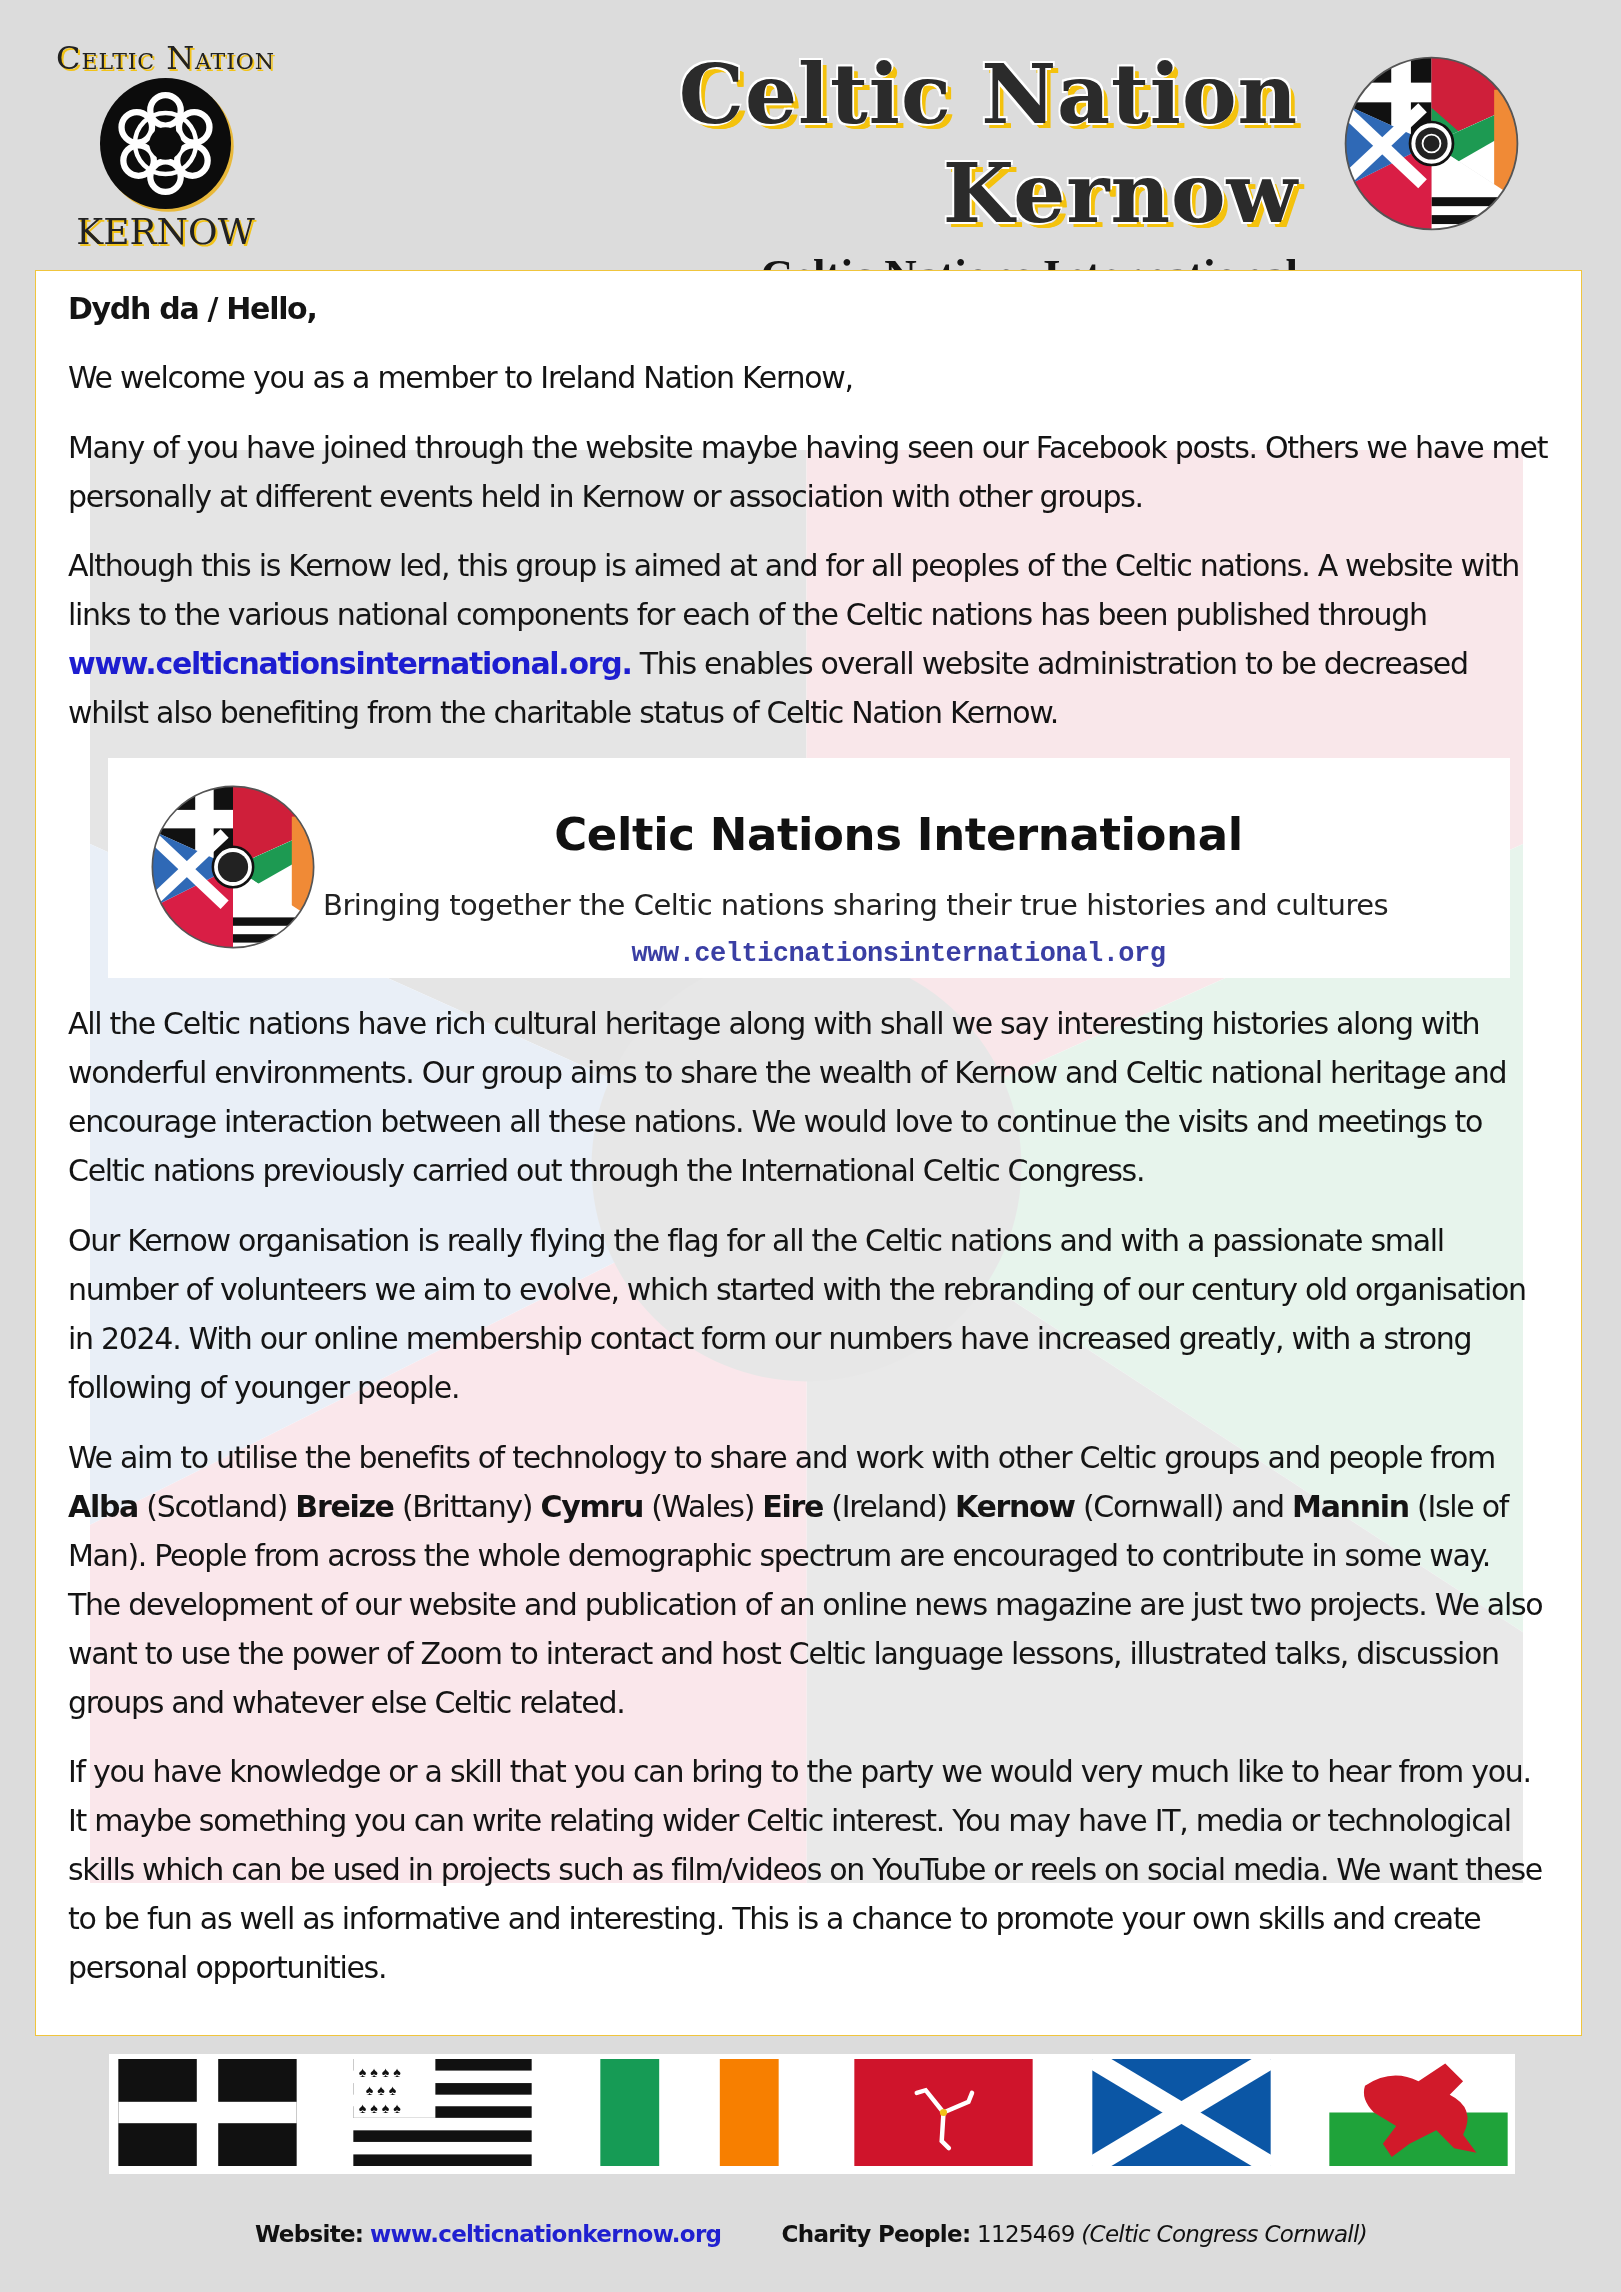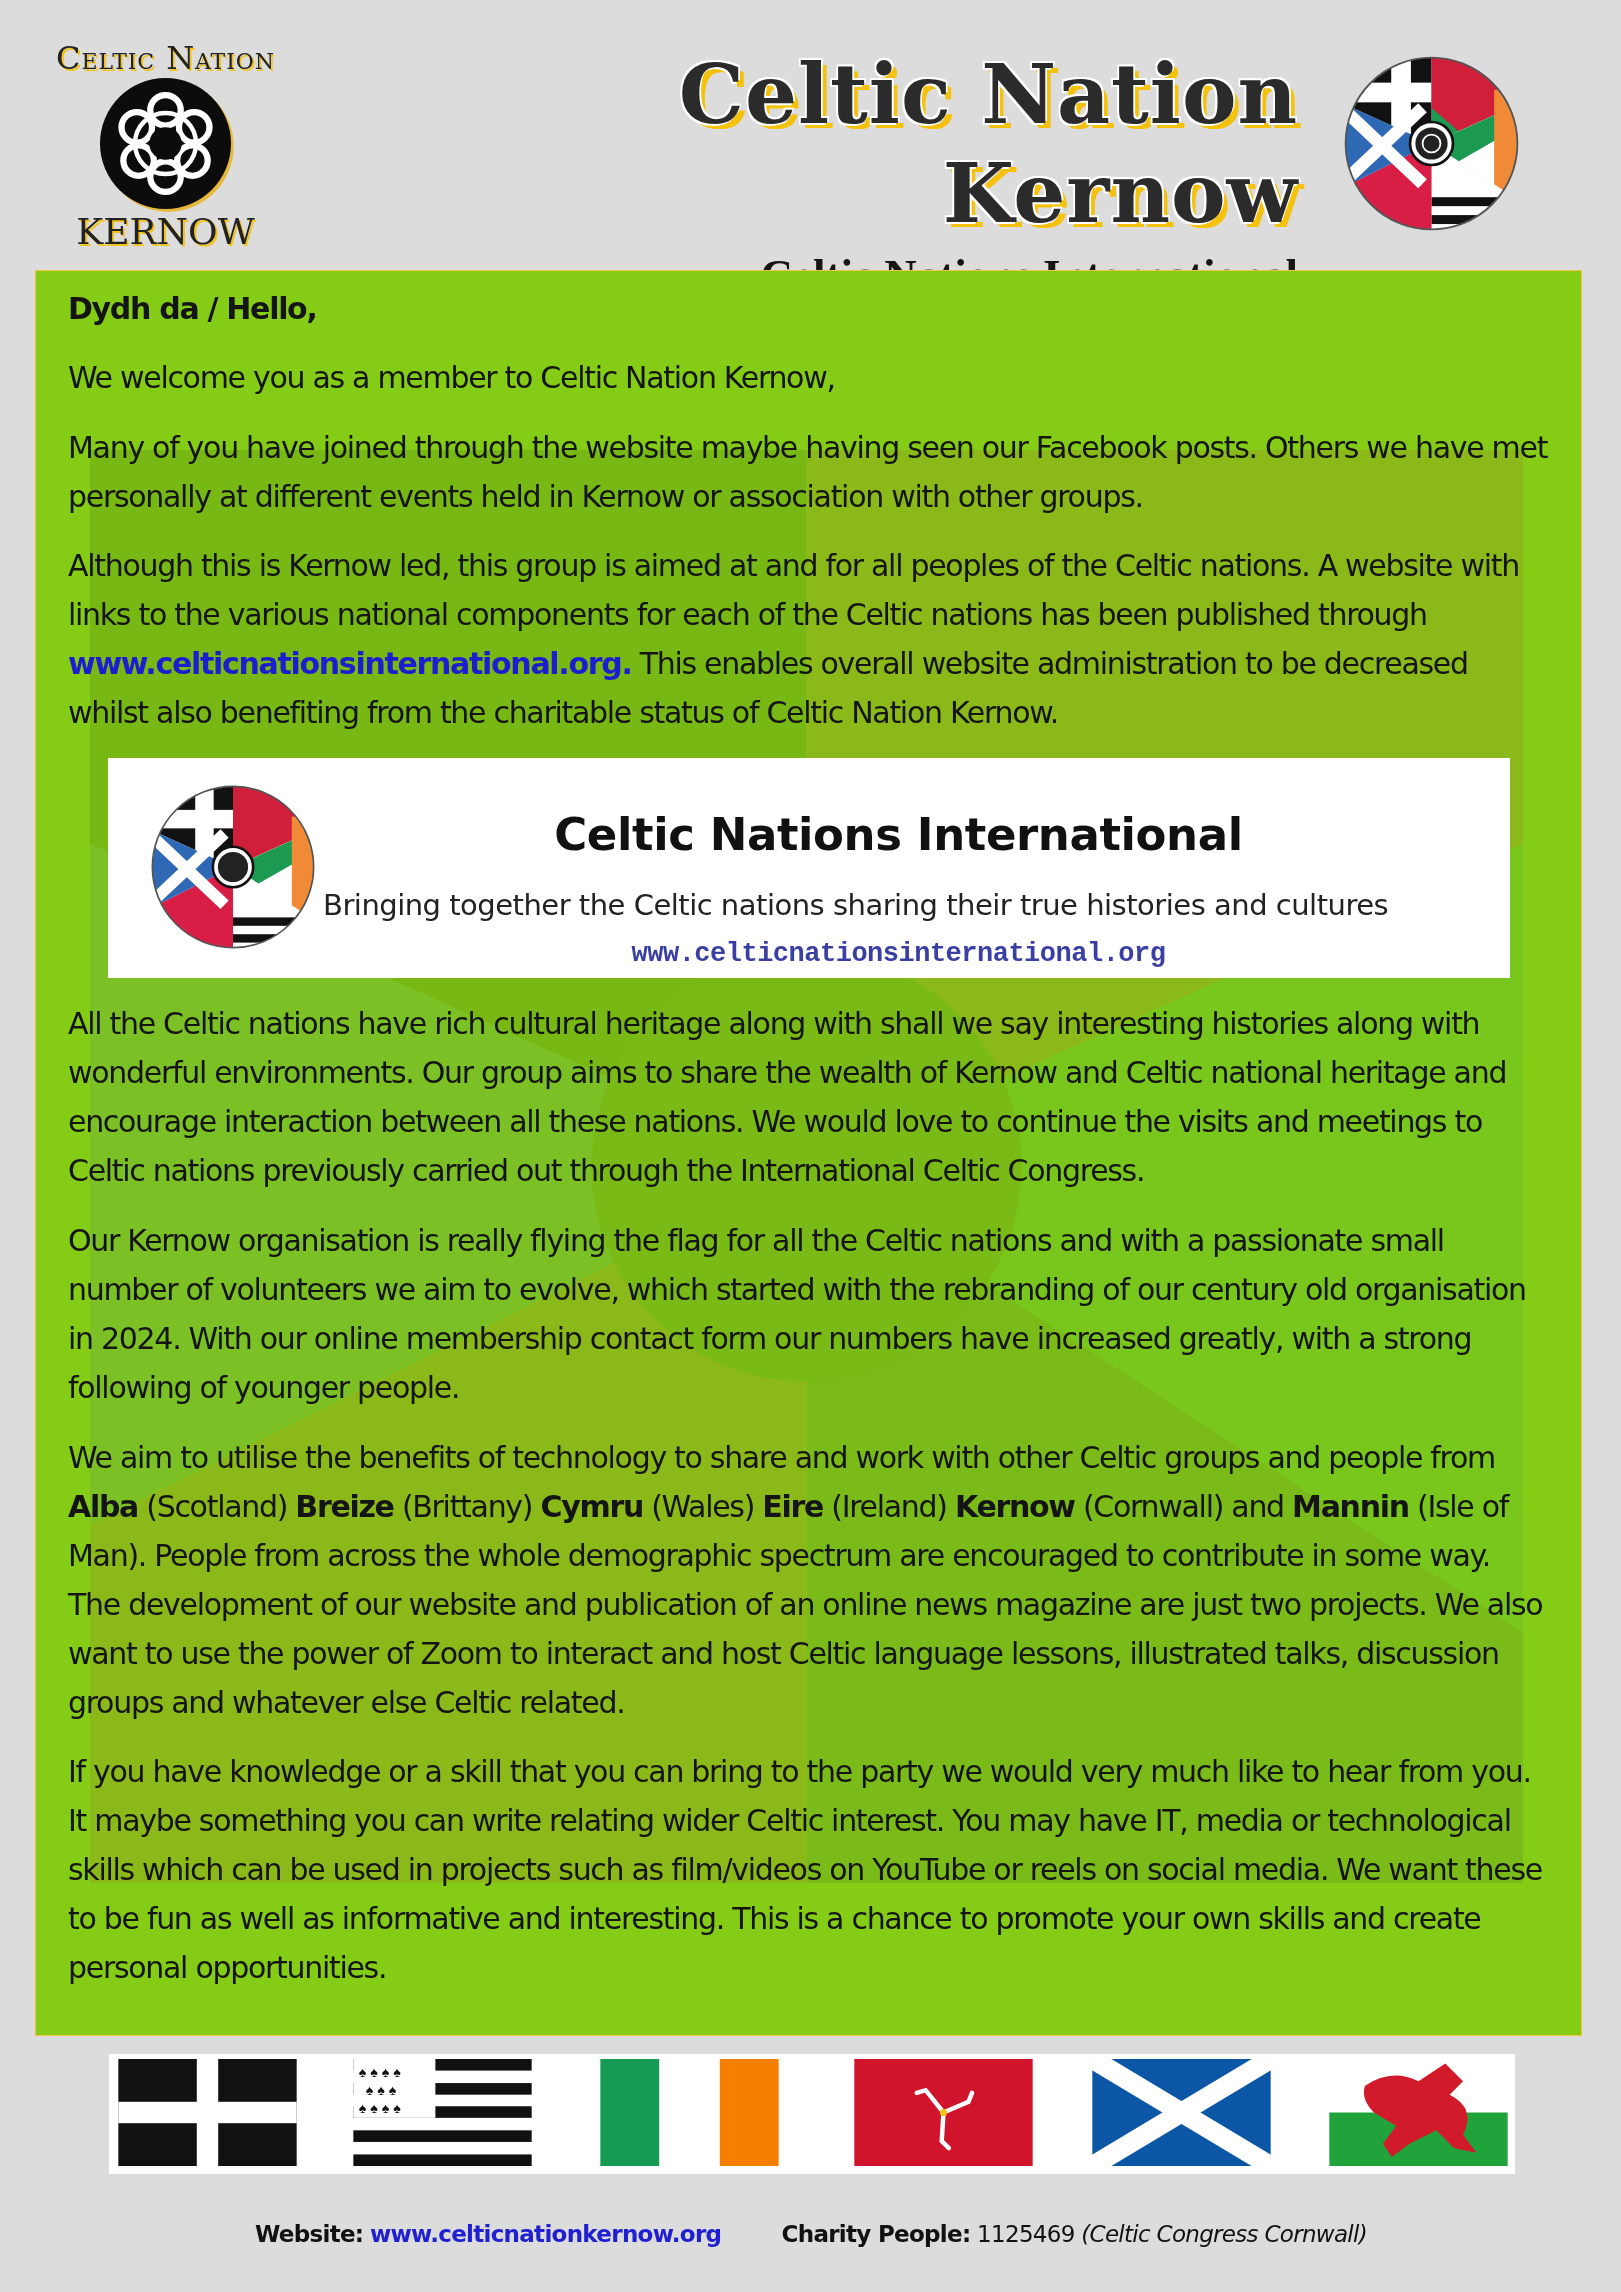--- a/index.html
+++ b/index.html
@@ -29,21 +29,21 @@
   }
   .sub-title {
     font-family: "Liberation Serif", serif; font-weight: bold; font-size: 45px; line-height: 54px;
     color: #151515; margin-top: 5.4px;
   }
   .logo-right { position: absolute; left: 1342px; top: 54px; width: 179px; height: 179px; }
 
   
   .content-box {
     position: absolute; left: 35px; top: 270px; width: 1547px; height: 1766px;
-    background: #84cc16; border: 1.8px solid #f0c53c; overflow: hidden;
+    background: #ffffff; border: 1.8px solid #f0c53c; overflow: hidden;
   }
   .watermark { position: absolute; left: 54px; top: 179px; width: 1433px; height: 1433px; opacity: 0.10; pointer-events: none; }
   .text { position: relative; padding: 12.5px 32px 0 32px; font-family: "DejaVu Sans", sans-serif; font-size: 30px; line-height: 49px; color: #141414; letter-spacing: -1.3px; }
   .text p { margin-bottom: 20.6px; }
   .text b { font-weight: bold; }
   .link { color: #1d1dd0; font-weight: bold; }
 
   .banner {
     position: relative; margin: 0 0 21.5px 40px; width: 1402px; height: 220px; background: #ffffff;
   }
@@ -146,21 +146,21 @@
       <polygon points="100,100 200,55 200,165" fill="#1d9a52"></polygon>
       <polygon points="100,100 200,165 200,200 100,200" fill="#333"></polygon>
       <polygon points="100,100 100,200 0,200 0,150" fill="#d91e45"></polygon>
       <polygon points="100,100 0,150 0,55" fill="#2f69b6"></polygon>
       <circle cx="100" cy="100" r="30" fill="#222"></circle>
     </g>
   </svg>
 
   <div class="text">
     <p><b>Dydh da / Hello,</b></p>
-    <p>We welcome you as a member to Celtic Nation Kernow,</p>
+    <p>We welcome you as a member to Ireland Nation Kernow,</p>
     <p>Many of you have joined through the website maybe having seen our Facebook posts. Others we have met personally at different events held in Kernow or association with other groups.</p>
     <p><span>Although this is Kernow led, this group is aimed at and for all peoples of the Celtic nations. A website with links to the various national components for each of the Celtic nations has been published through </span><a class="link">www.celticnationsinternational.org.</a><span> This enables overall website administration to be decreased whilst also benefiting from the charitable status of Celtic Nation Kernow.</span></p>
 
     <div class="banner">
       <svg class="wheel" viewBox="0 0 200 200">
         <defs>
             <clipPath id="wc2">
               <circle cx="100" cy="100" r="96"></circle>
             </clipPath>
           </defs>

